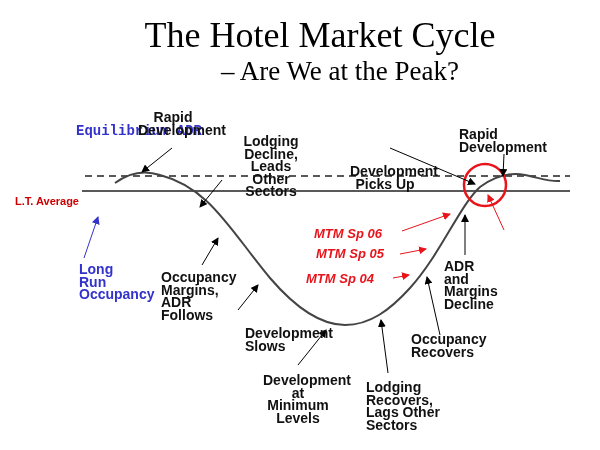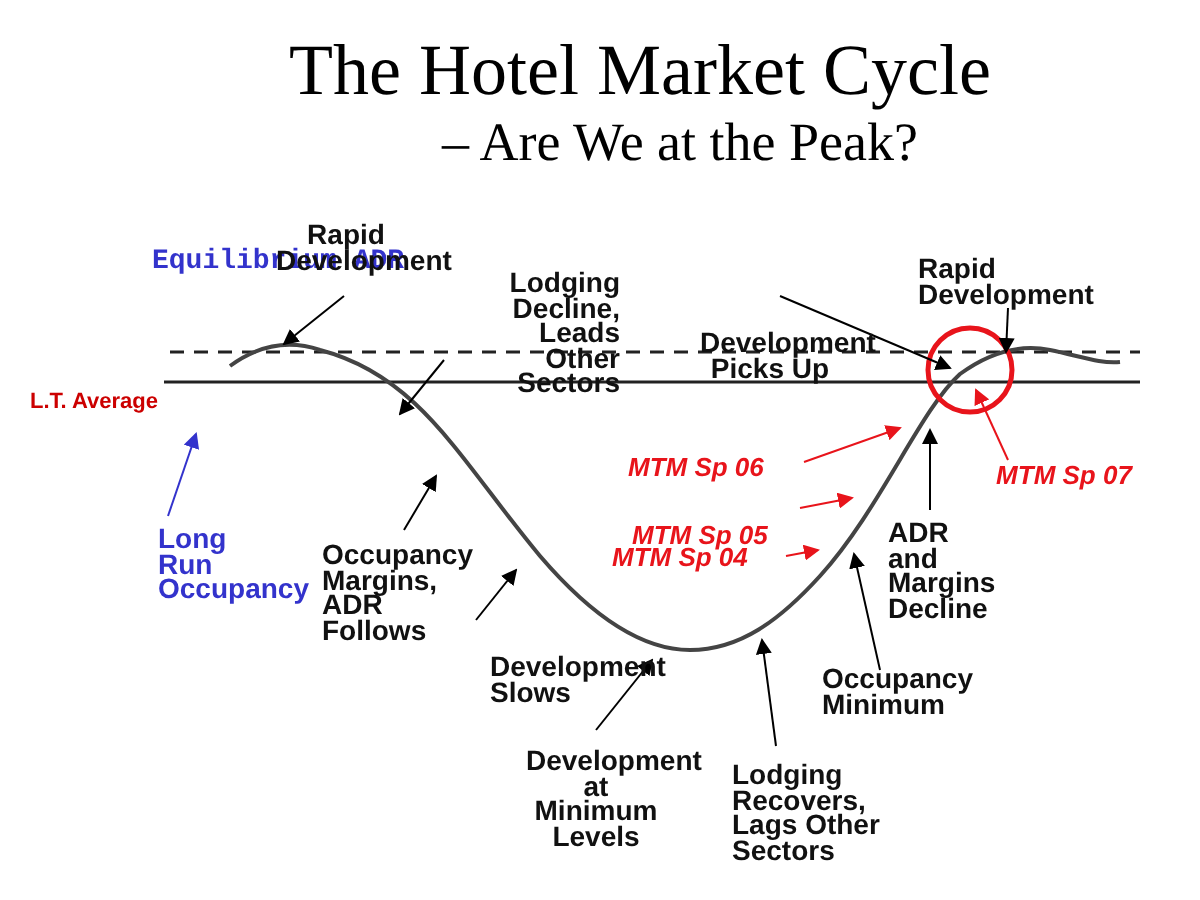--- a/index.html
+++ b/index.html
@@ -58,28 +58,27 @@
   <line x1="504" y1="230" x2="488" y2="195" stroke="#e8141b" stroke-width="1" marker-end="url(#ar)"></line>
 
   <line x1="84" y1="258" x2="98" y2="217" stroke="#3333cc" stroke-width="1" marker-end="url(#au)"></line>
 </svg>
 
 <div class="lbl blue" style="left:76px;top:125px;font-family:Liberation Mono, monospace;">Equilibrium ADR</div>
 <div class="lbl darkred" style="left:15px;top:195px;">L.T. Average</div>
 <div class="lbl blue" style="left:79px;top:263px;width:60px;white-space:normal;">Long Run Occupancy</div>
 
 <div class="lbl c" style="left:138px;top:111px;width:70px;white-space:normal;">Rapid Development</div>
-<div class="lbl c" style="left:232px;top:135px;width:78px;white-space:normal;text-align:right;">Lodging Decline, Leads Other Sectors</div>
+<div class="lbl c" style="left:232px;top:135px;width:78px;white-space:normal;">Lodging Decline, Leads Other Sectors</div>
 <div class="lbl" style="left:161px;top:271px;width:70px;white-space:normal;">Occupancy Margins, ADR Follows</div>
 <div class="lbl" style="left:206px;top:327px;width:70px;white-space:normal;margin-left:39px;">Development Slows</div>
 <div class="lbl c" style="left:263px;top:374px;width:70px;white-space:normal;text-align:center;">Development at Minimum Levels</div>
 <div class="lbl" style="left:366px;top:381px;width:100px;white-space:normal;">Lodging Recovers, Lags Other Sectors</div>
-<div class="lbl" style="left:411px;top:333px;width:60px;white-space:normal;">Occupancy Minimum</div>
+<div class="lbl" style="left:411px;top:333px;width:60px;white-space:normal;">Occupancy Recovers</div>
 <div class="lbl" style="left:444px;top:260px;width:50px;white-space:normal;">ADR and Margins Decline</div>
 <div class="lbl c" style="left:350px;top:121px;width:70px;white-space:normal;margin-top:44px;">Development Picks Up</div>
 <div class="lbl" style="left:459px;top:128px;width:70px;white-space:normal;">Rapid Development</div>
 
 <div class="lbl red" style="left:314px;top:226px;">MTM Sp 06</div>
-<div class="lbl red" style="left:316px;top:246px;margin-top:14px;">MTM Sp 05</div>
+<div class="lbl red" style="left:316px;top:246px;">MTM Sp 05</div>
 <div class="lbl red" style="left:306px;top:271px;">MTM Sp 04</div>
 <div class="lbl red c" style="left:492px;top:230px;width:80px;">
-  <div>MTM Sp 07</div>
 </div>
 
 </body></html>

